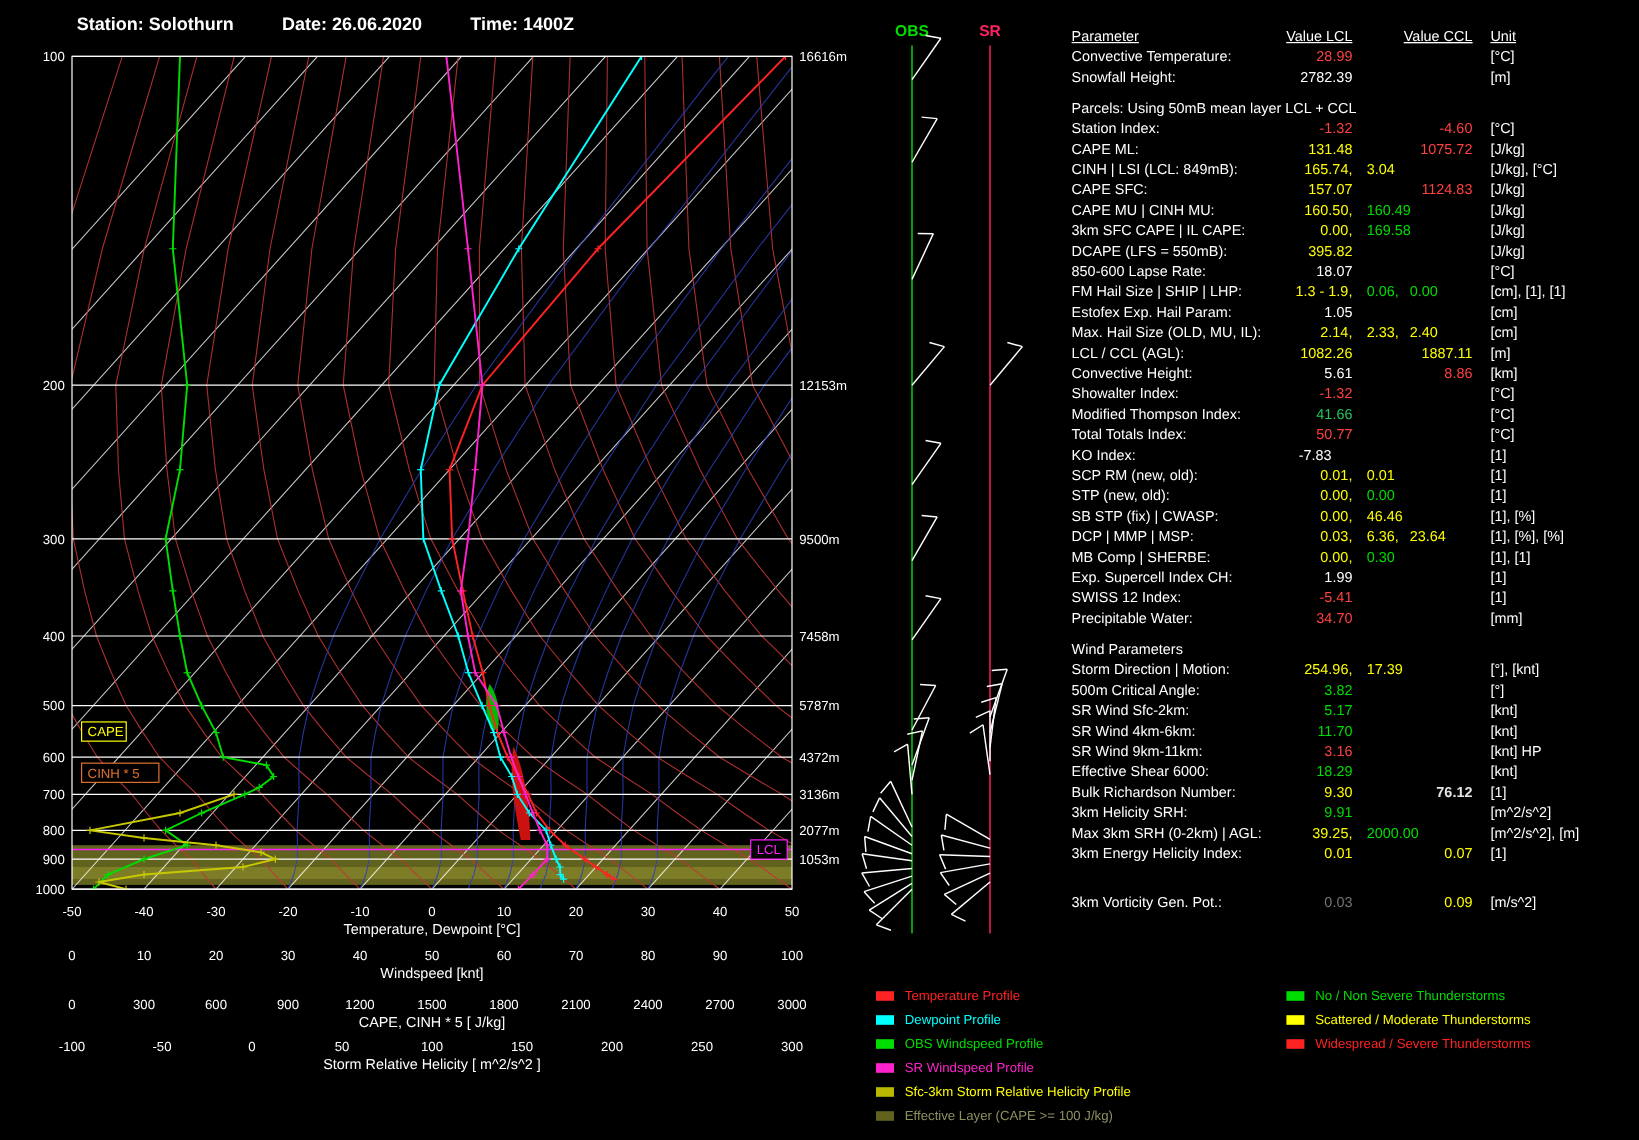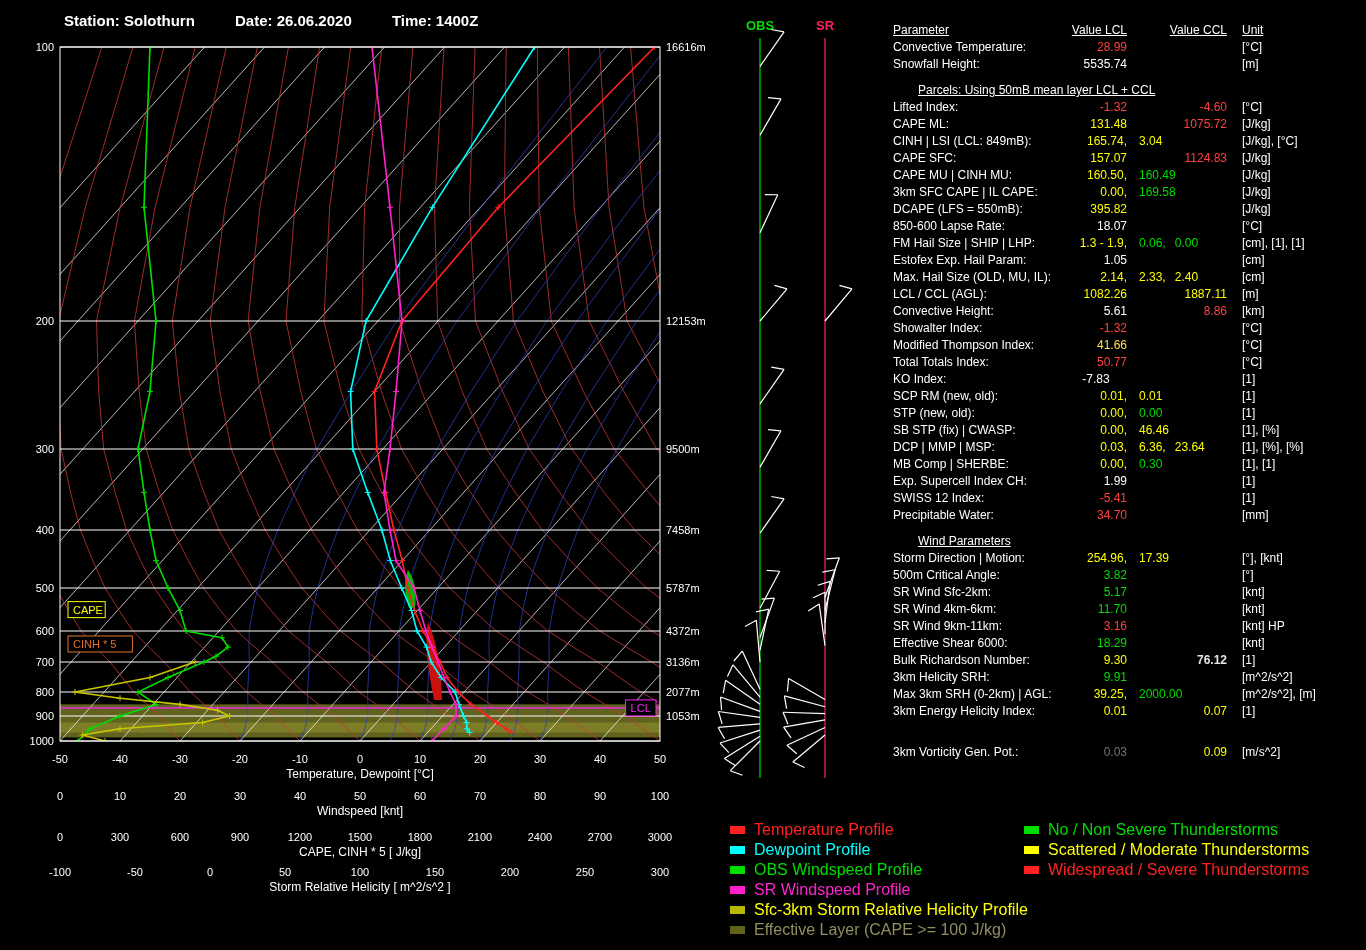--- a/index.html
+++ b/index.html
@@ -10,24 +10,24 @@
   #chart-svg{position:absolute;left:0;top:0;}
   svg text{font-family:"Liberation Sans",sans-serif;}
   
   #param-table{position:absolute;left:893px;top:22px;width:470px;font-size:12px;color:#fff;}
   .prow{display:flex;height:17px;line-height:17px;white-space:nowrap;align-items:baseline;}
   .c-label{width:172px;flex:none;}
   .c-lcl{width:62px;flex:none;text-align:right;}
   .c-ccl{width:88px;flex:none;padding-left:12px;display:flex;gap:9px;}
   .c-ccl.right{justify-content:flex-end;}
   .c-unit{margin-left:15px;}
-  .sec-title{margin-top:9px;height:17px;line-height:17px;text-decoration:underline;color:#fff;margin-left:25px;}
+  .sec-title{margin-top:9px;height:17px;line-height:17px;color:#fff;}
   .phead span{text-decoration:underline;}
   
-  .legend{position:absolute;font-size:16px;}
+  .legend{position:absolute;font-size:11px;}
   .lg-item{display:flex;align-items:center;height:20px;white-space:nowrap;}
   .lg-sw{width:15px;height:8px;margin-right:9px;flex:none;}
 </style>
 </head>
 <body>
 
 <div class="app">
   <div class="title-bar">
     <span>Station: Solothurn</span>
     <span>Date: 26.06.2020</span>
@@ -470,21 +470,21 @@
       <div class="lg-item">
         <span class="lg-sw" style="background: rgb(184, 184, 0);"></span>
         <span style="color: rgb(255, 255, 0);">Sfc-3km Storm Relative Helicity Profile</span>
       </div>
       <div class="lg-item">
         <span class="lg-sw" style="background: rgb(98, 98, 31);"></span>
         <span style="color: rgb(143, 143, 96);">Effective Layer (CAPE &gt;= 100 J/kg)</span>
       </div>
     </div>
 
-  <div id="legend-severity" class="legend" style="left:1024px;top:820px;">
+  <div id="legend-severity" class="legend" style="left:1072px;top:820px;">
       <div class="lg-item">
         <span class="lg-sw" style="background: rgb(0, 221, 0);"></span>
         <span style="color: rgb(0, 221, 0);">No / Non Severe Thunderstorms</span>
       </div>
       <div class="lg-item">
         <span class="lg-sw" style="background: rgb(255, 255, 0);"></span>
         <span style="color: rgb(255, 255, 0);">Scattered / Moderate Thunderstorms</span>
       </div>
       <div class="lg-item">
         <span class="lg-sw" style="background: rgb(255, 34, 34);"></span>
@@ -502,27 +502,27 @@
         <span class="c-unit">Unit</span>
       </div>
       <div class="prow">
         <span class="c-label">Convective Temperature:</span>
         <span class="c-lcl" style="color: rgb(255, 64, 64);">28.99</span>
         <span class="c-ccl"></span>
         <span class="c-unit">[°C]</span>
       </div>
       <div class="prow">
         <span class="c-label">Snowfall Height:</span>
-        <span class="c-lcl" style="color: rgb(255, 255, 255);">5535.74</span>
+        <span class="c-lcl" style="color: rgb(255, 255, 255);">2782.39</span>
         <span class="c-ccl"></span>
         <span class="c-unit">[m]</span>
       </div>
       <div class="sec-title">Parcels: Using 50mB mean layer LCL + CCL</div>
       <div class="prow">
-        <span class="c-label">Lifted Index:</span>
+        <span class="c-label">Station Index:</span>
         <span class="c-lcl" style="color: rgb(255, 64, 64);">-1.32</span>
         <span class="c-ccl right">
           <span style="color: rgb(255, 64, 64);">-4.60</span>
         </span>
         <span class="c-unit">[°C]</span>
       </div>
       <div class="prow">
         <span class="c-label">CAPE ML:</span>
         <span class="c-lcl" style="color: rgb(255, 255, 0);">131.48</span>
         <span class="c-ccl right">
@@ -615,21 +615,21 @@
         <span class="c-unit">[km]</span>
       </div>
       <div class="prow">
         <span class="c-label">Showalter Index:</span>
         <span class="c-lcl" style="color: rgb(255, 64, 64);">-1.32</span>
         <span class="c-ccl"></span>
         <span class="c-unit">[°C]</span>
       </div>
       <div class="prow">
         <span class="c-label">Modified Thompson Index:</span>
-        <span class="c-lcl" style="color: #fde047;">41.66</span>
+        <span class="c-lcl" style="color: #22c55e;">41.66</span>
         <span class="c-ccl"></span>
         <span class="c-unit">[°C]</span>
       </div>
       <div class="prow">
         <span class="c-label">Total Totals Index:</span>
         <span class="c-lcl" style="color: rgb(255, 64, 64);">50.77</span>
         <span class="c-ccl"></span>
         <span class="c-unit">[°C]</span>
       </div>
       <div class="prow">

